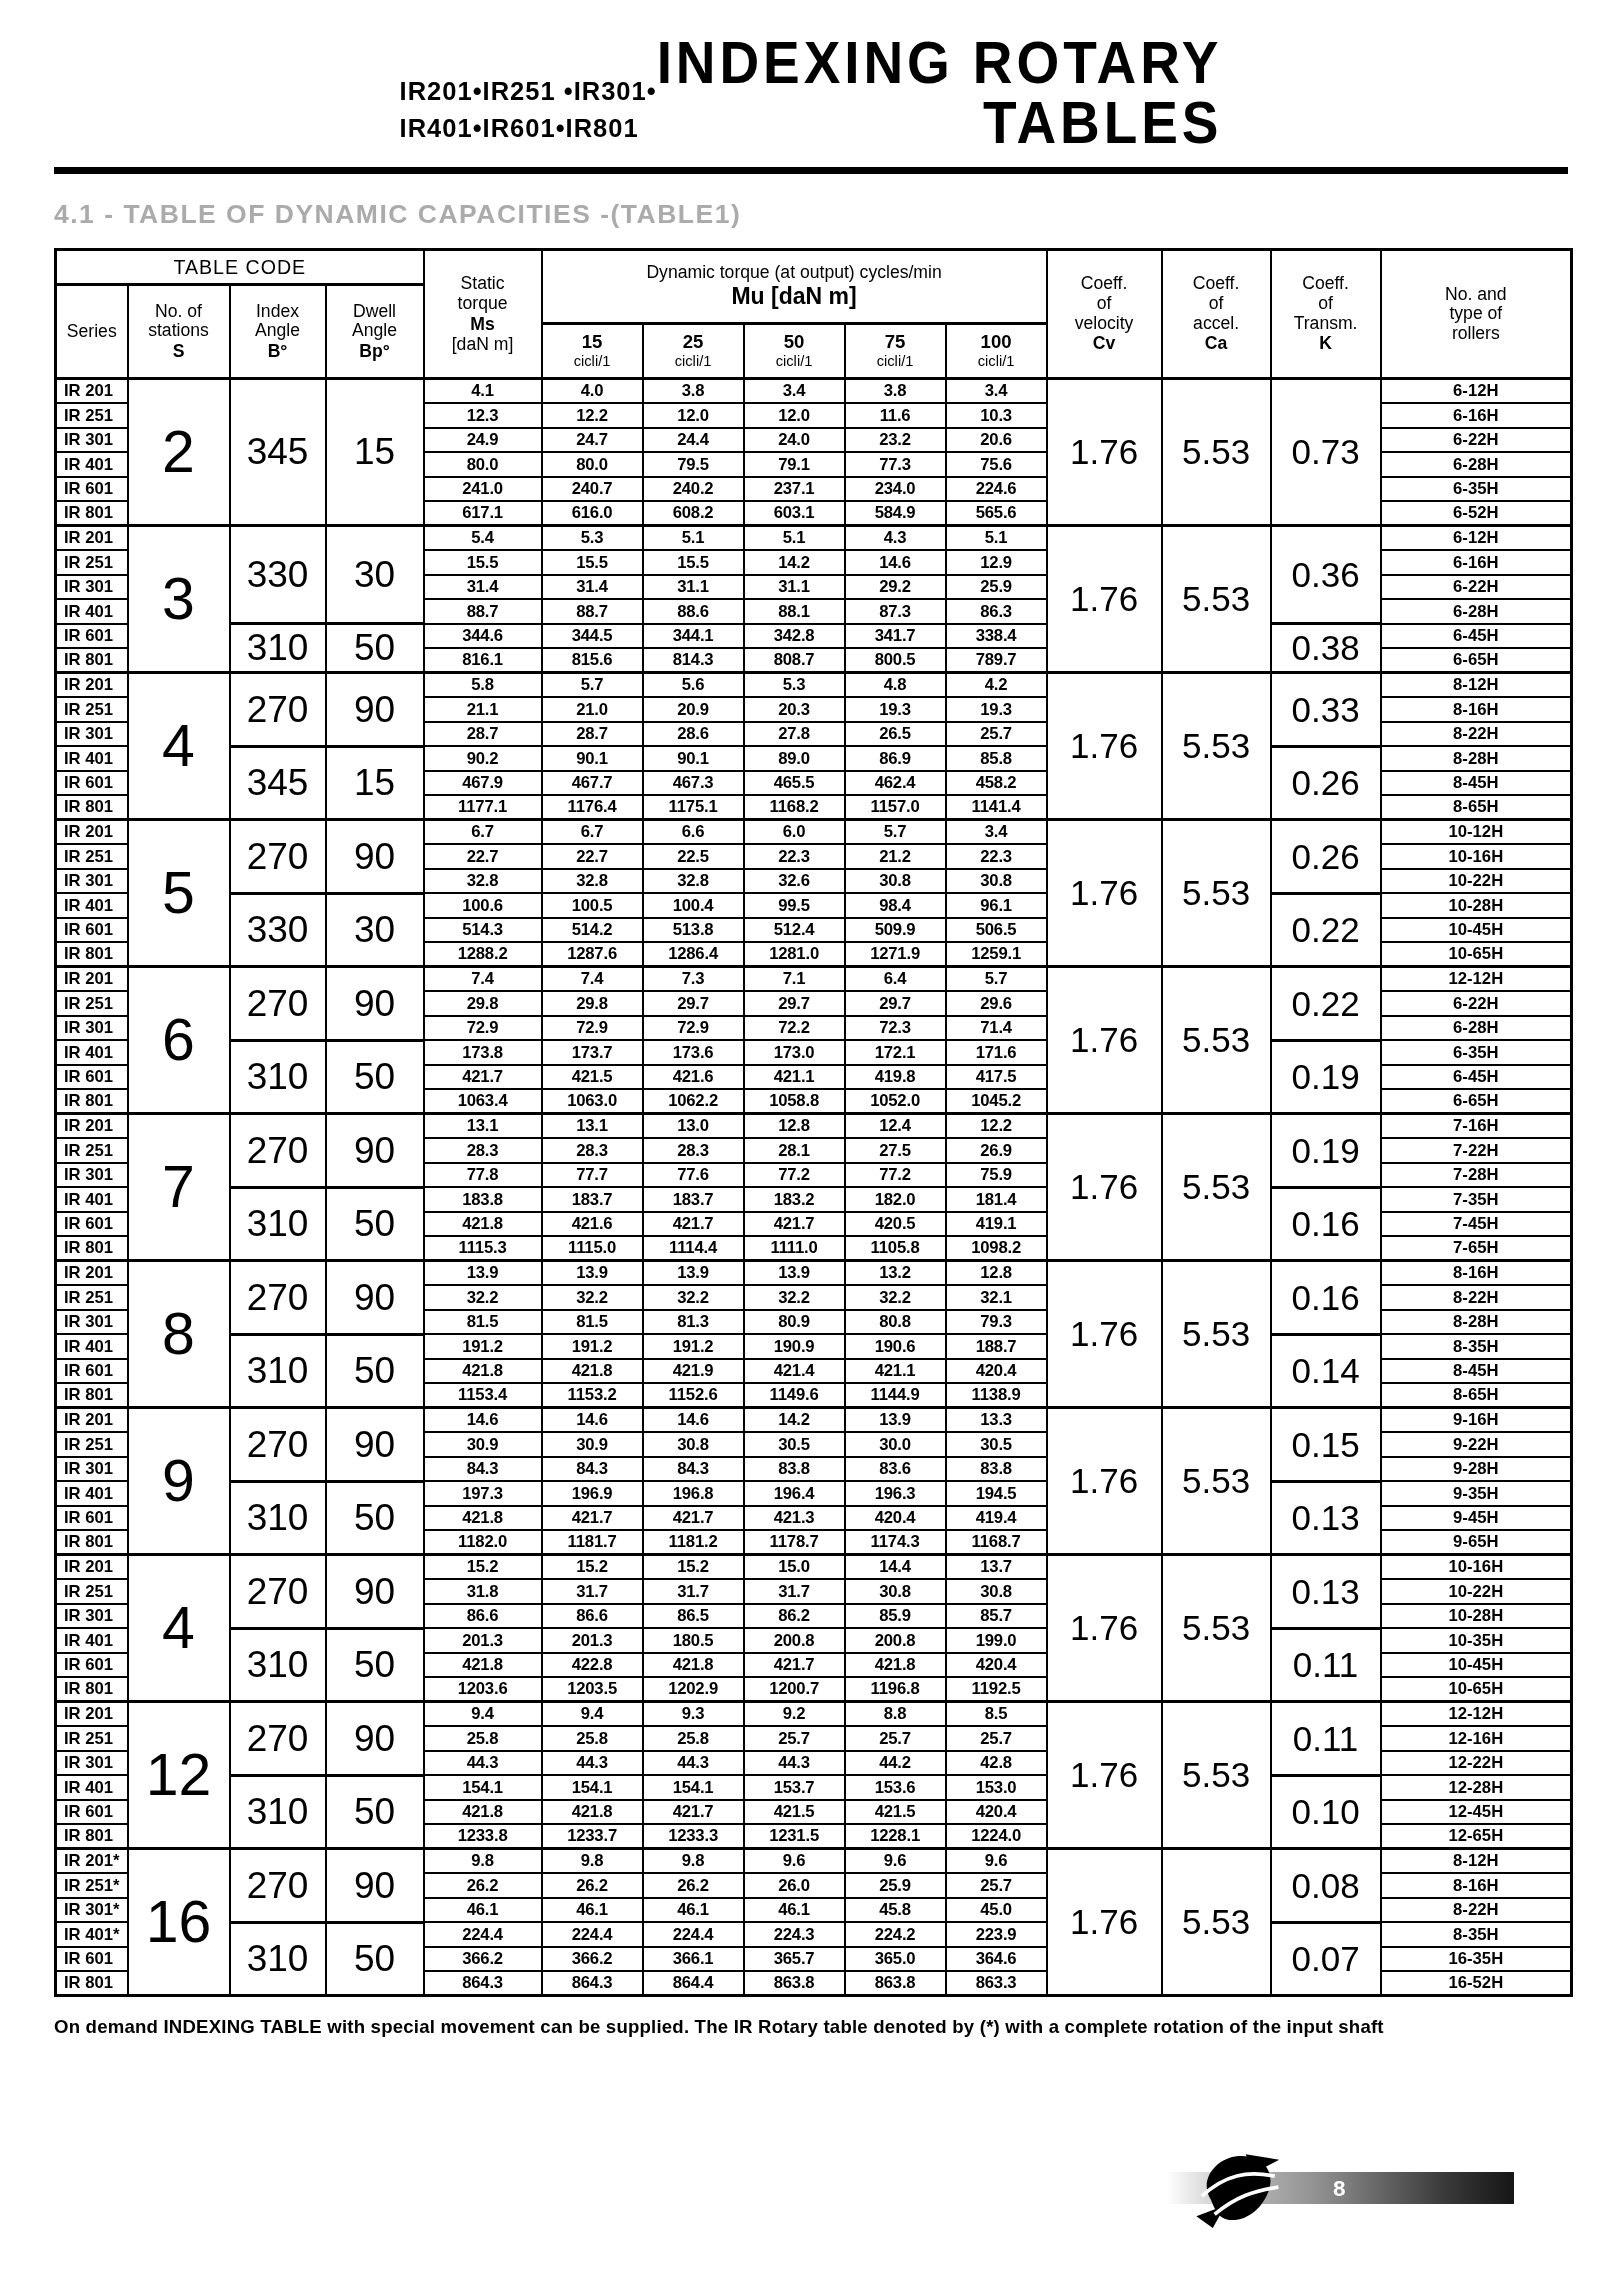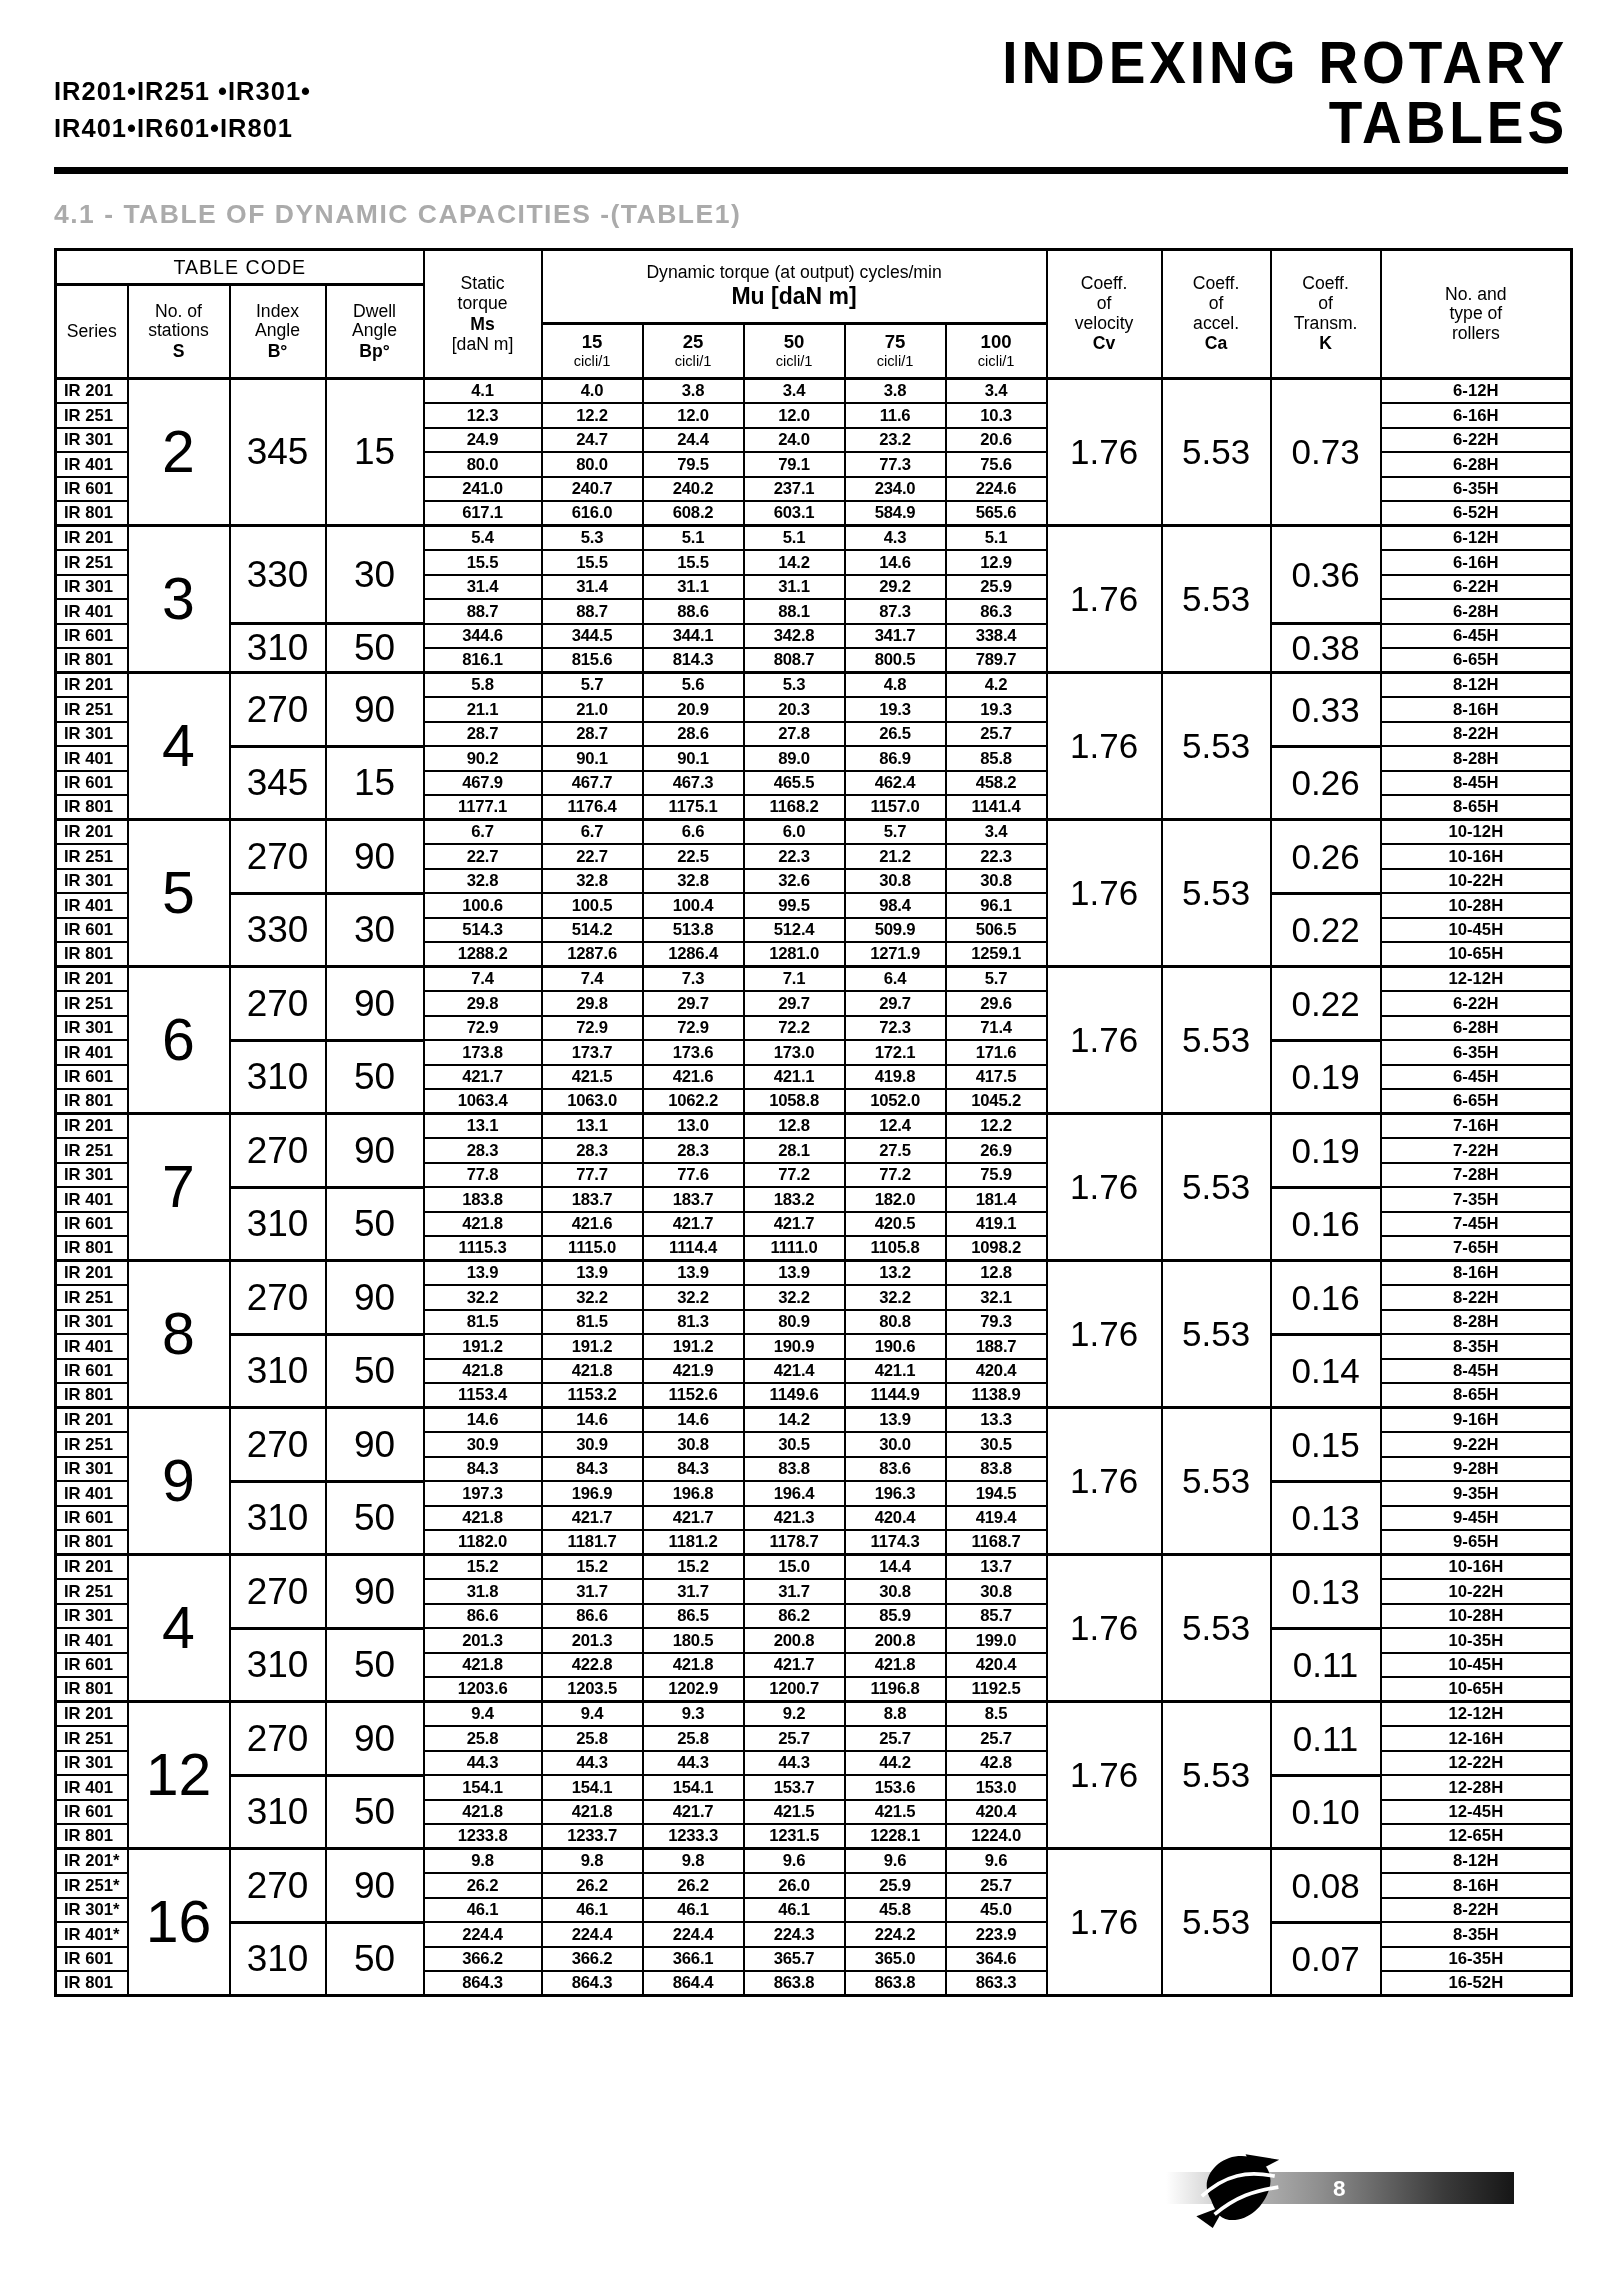--- a/index.html
+++ b/index.html
@@ -5,21 +5,21 @@
   * { margin:0; padding:0; box-sizing:border-box; }
   html,body { background:#fff; }
   body {
     width:1620px; height:2293px;
     font-family:"Liberation Sans", sans-serif;
     color:#000; position:relative;
   }
   .page { position:absolute; inset:0; padding:0 52px 0 54px; }
 
   
-  .masthead { display:flex; justify-content:space-between; align-items:flex-end; padding-top:41px; }
+  .masthead { display:flex; justify-content:center; align-items:flex-end; padding-top:41px; }
   .models { font-weight:700; font-size:25.5px; line-height:1.45; letter-spacing:1px; padding-bottom:5.9px; }
   .doc-title { text-align:right; font-weight:700; font-size:55px; line-height:1.02; letter-spacing:3.9px; transform:scaleY(1.08); transform-origin:bottom right; }
   .rule { height:6.9px; background:#000; margin-top:13.7px; }
 
   
   .section-title { margin-top:25.5px; font-size:26.5px; font-weight:700; color:#ababab; letter-spacing:1.5px; }
 
   
   table.cap { border-collapse:collapse; table-layout:fixed; width:1514px; margin-top:18px;
               border:3.9px solid #000; }
@@ -923,20 +923,21 @@
           <td class="c-val gend">864.4</td>
           <td class="c-val gend">863.8</td>
           <td class="c-val gend">863.8</td>
           <td class="c-val gend">863.3</td>
           <td class="c-roller gend">16-52H</td>
         </tr>
       </tbody>
   </table>
 
   <div class="footnote">
+    <div>On demand INDEXING TABLE with special movement can be supplied. The IR Rotary table denoted by (*) with a complete rotation of the input shaft</div>
   </div>
 
   <div class="footer-bar">
     <svg class="brand-logo" viewBox="0 0 110 90">
       <path d="M22,58 C8,36 28,12 52,10 C78,8 92,26 86,46 C80,66 62,82 42,80 C30,79 26,68 22,58 Z" fill="#000"></path>
       <path d="M60,8 L97,14 L70,28 Z" fill="#000"></path>
       <path d="M6,76 L38,64 L24,89 Z" fill="#000"></path>
       <path d="M12,54 C38,30 62,26 92,32" fill="none" stroke="#fff" stroke-width="4"></path>
       <path d="M26,74 C50,54 70,48 96,44" fill="none" stroke="#fff" stroke-width="4"></path>
     </svg>

